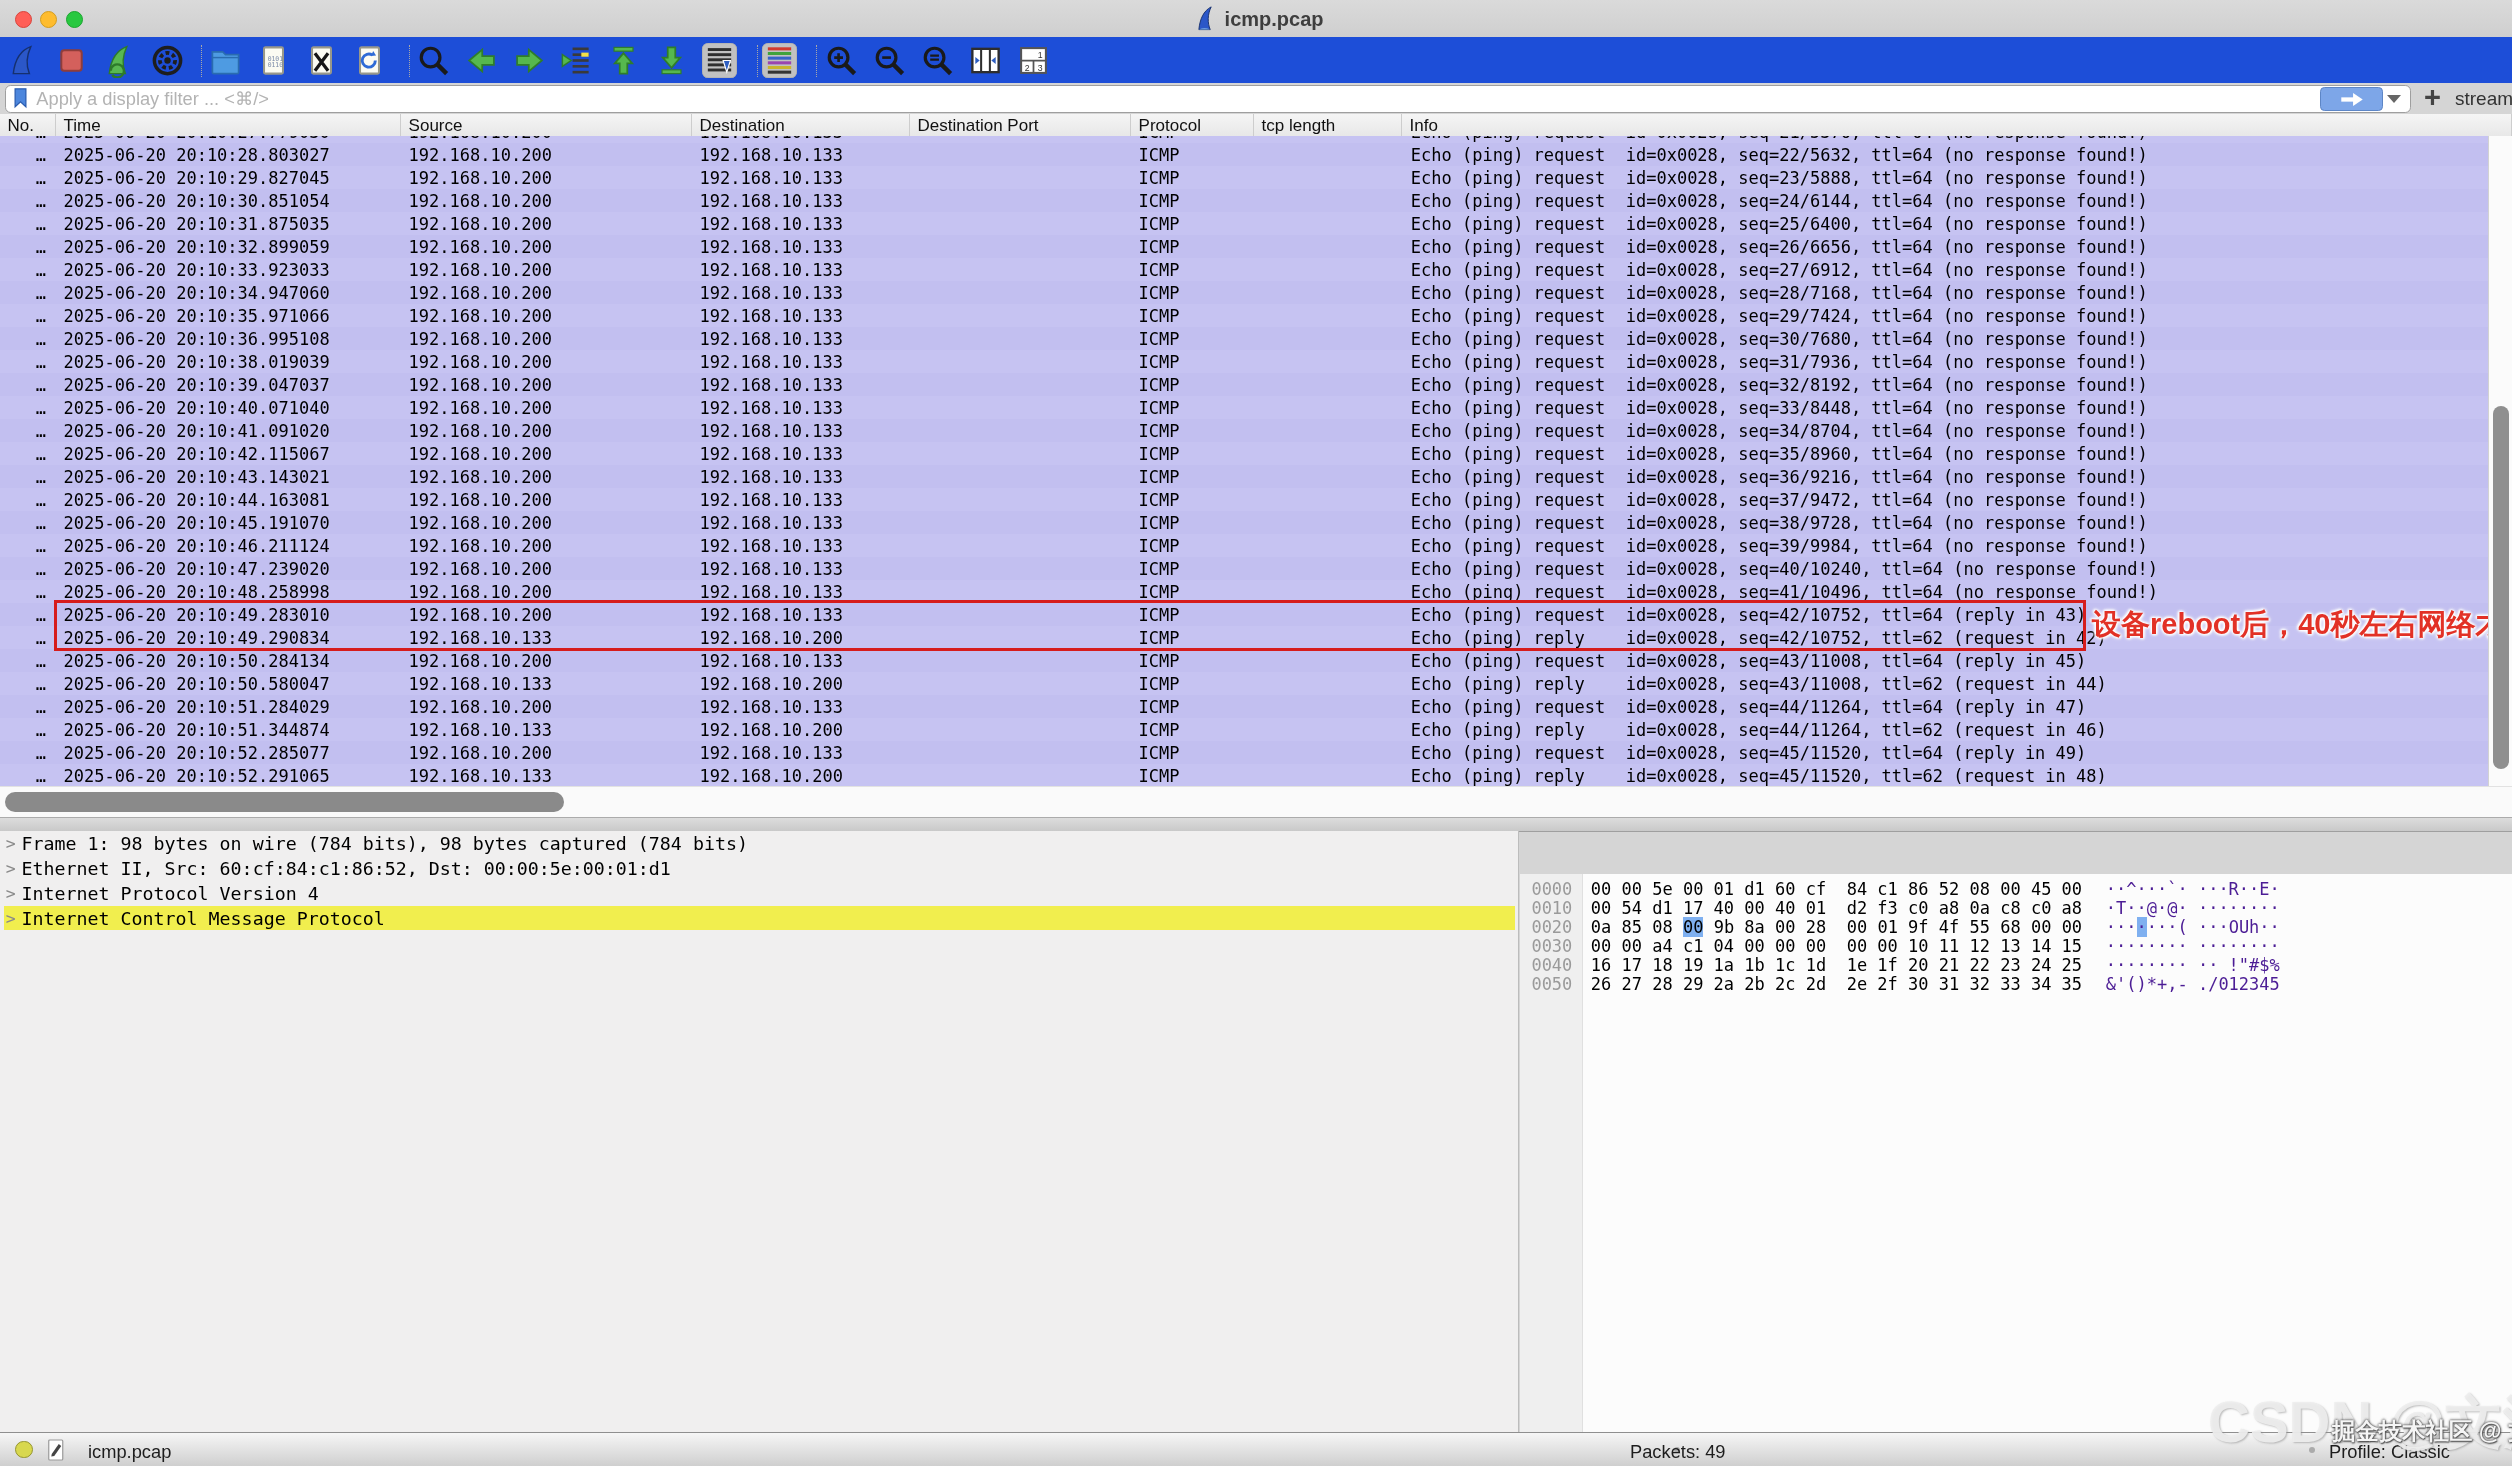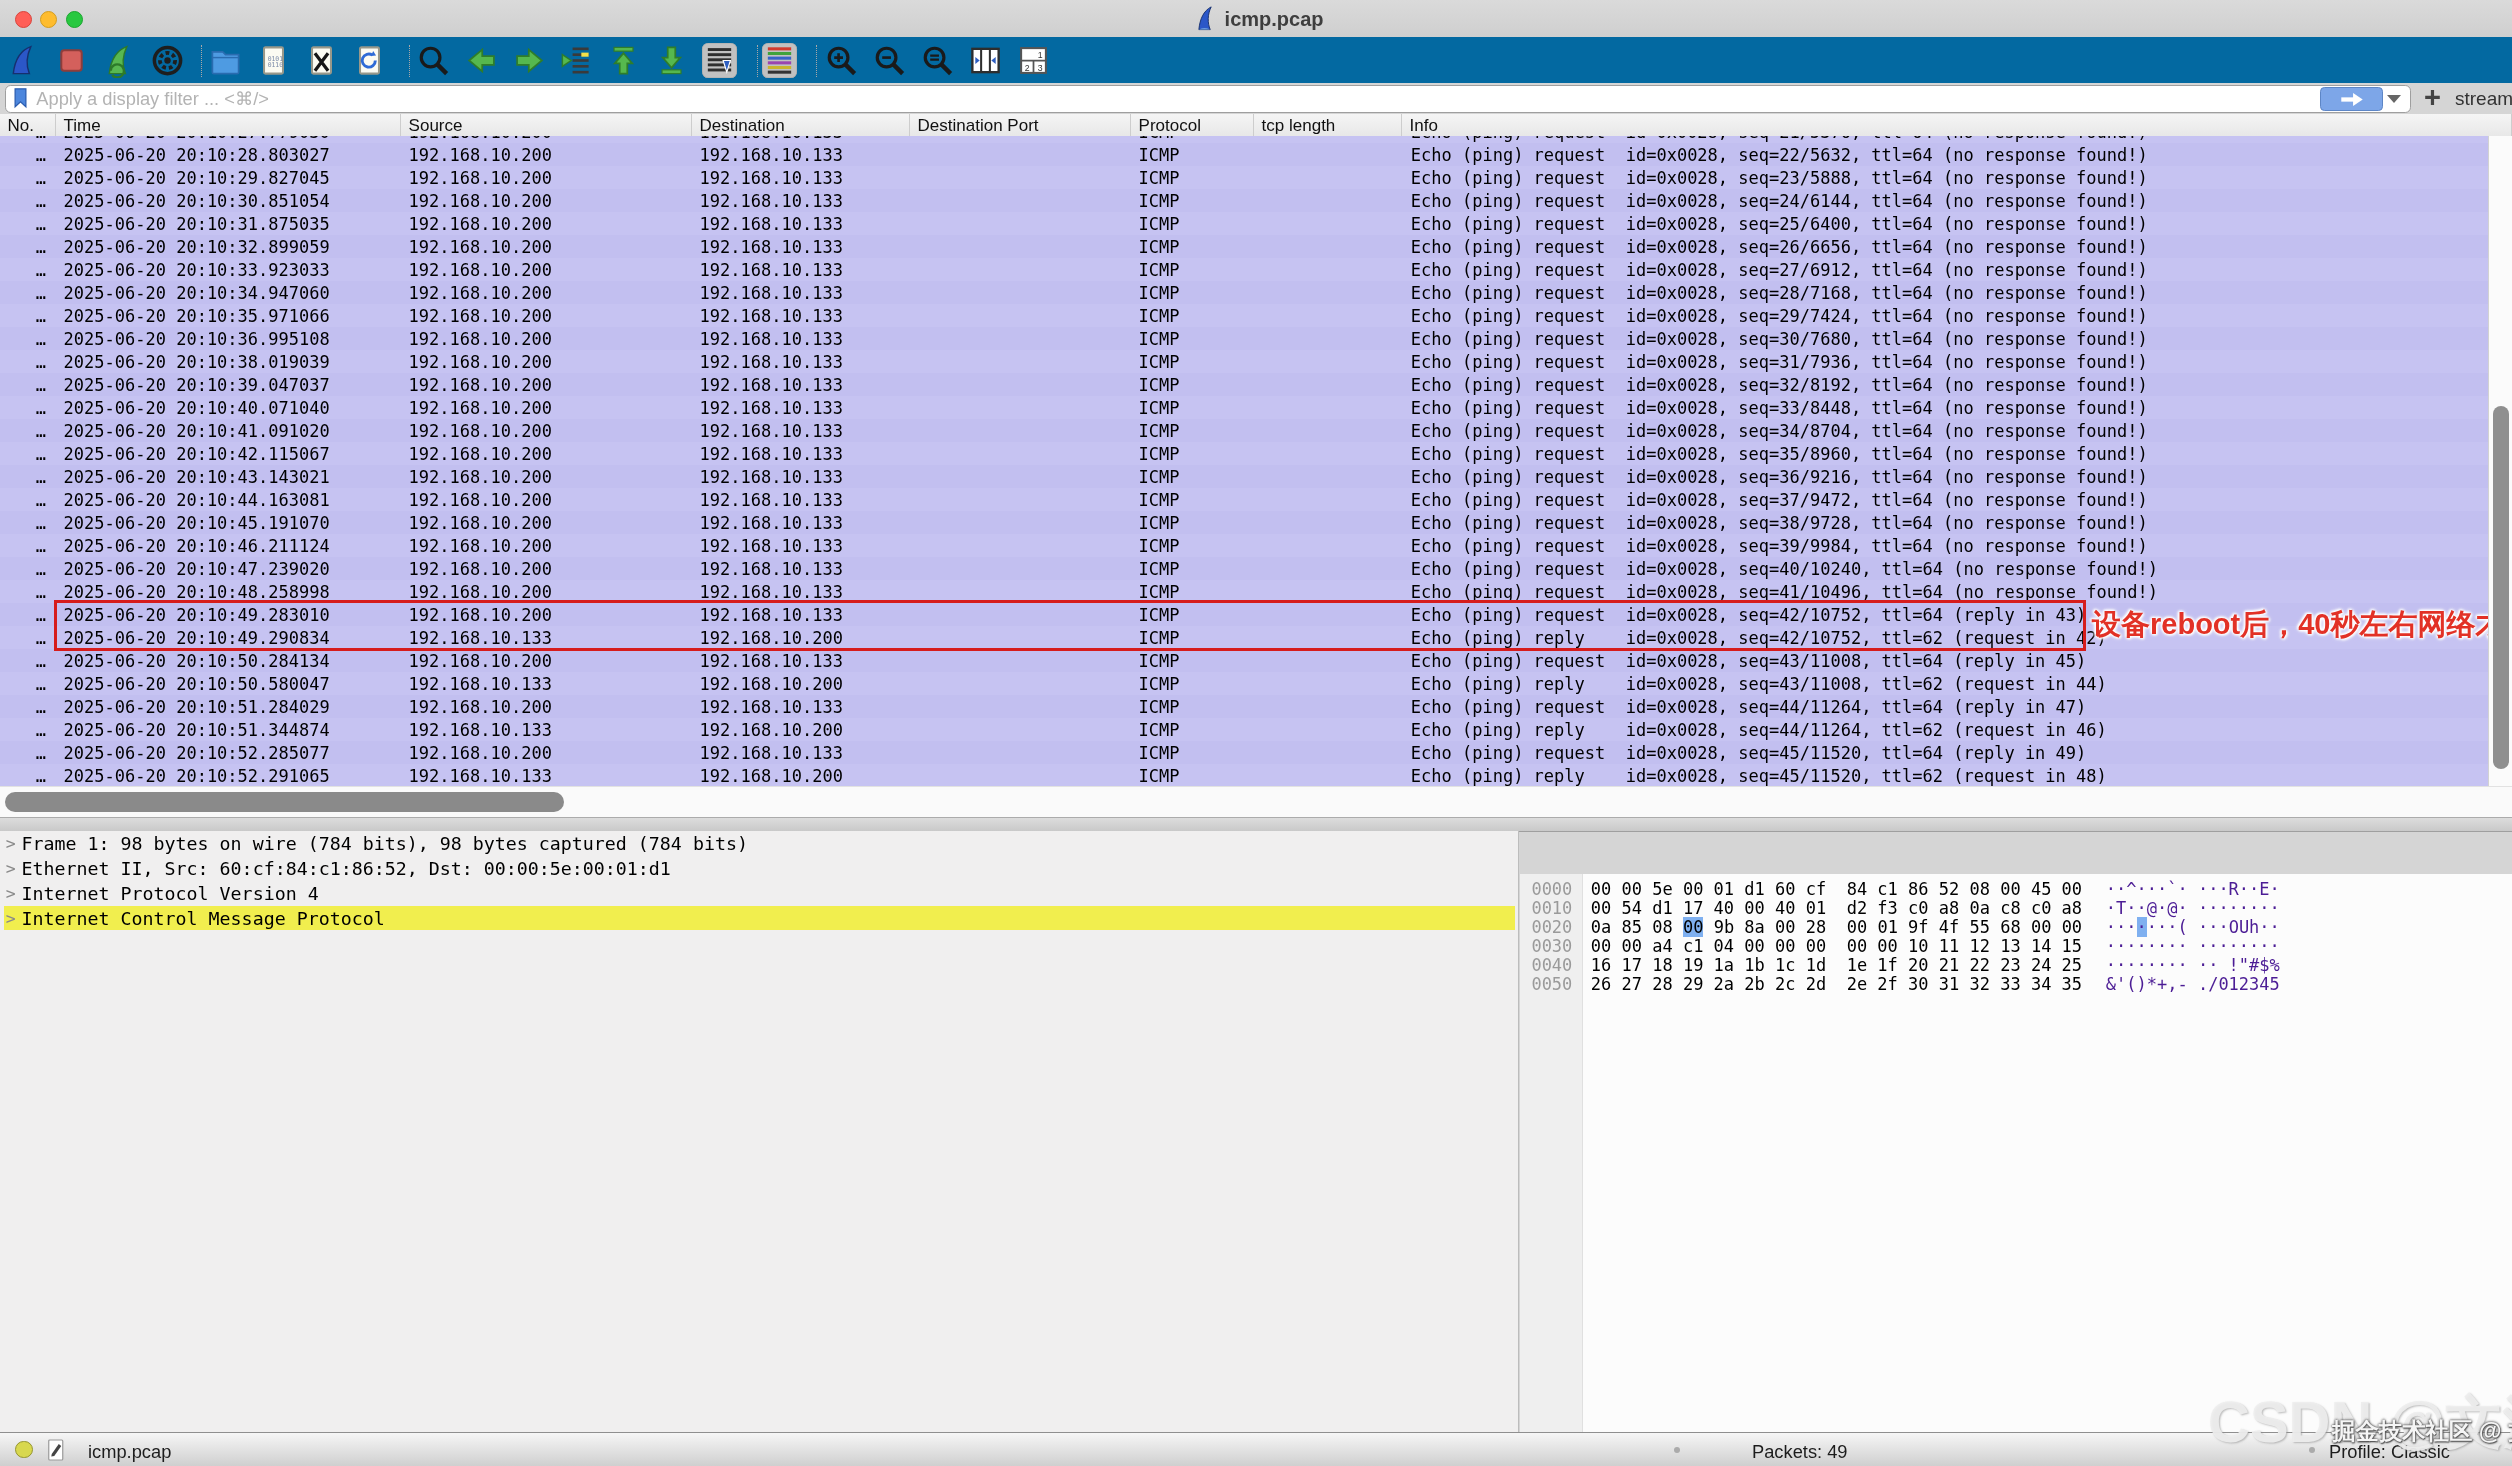--- a/index.html
+++ b/index.html
@@ -7,21 +7,21 @@
           font-family:"Liberation Sans", sans-serif;}
   
   .titlebar{position:absolute;left:0;top:0;width:100%;height:37px;background:linear-gradient(#dadada,#cfcfcf);border-bottom:0.6px solid #b5b5b5;}
   .tl{position:absolute;top:10.7px;width:15px;height:15px;border-radius:50%;}
   .tl.red{left:15px;background:#ff5f57;border:0.6px solid #d8443c;}
   .tl.yel{left:40px;background:#febc2e;border:0.6px solid #d39c1f;}
   .tl.grn{left:66px;background:#28c840;border:0.6px solid #1ba52f;}
   .title-wrap{position:absolute;left:1194px;top:5px;display:flex;align-items:center;gap:7.6px;}
   .title-text{font-size:20px;font-weight:700;color:#3e3e3e;}
   
-  .toolbar{position:absolute;left:0;top:37px;width:100%;height:47px;background:#0369a1;}
+  .toolbar{position:absolute;left:0;top:37px;width:100%;height:47px;background:#1d4ed8;}
   .tbi{position:absolute;top:5.7px;width:35px;height:35px;}
   .tbi svg{width:35px;height:35px;display:block;}
   .pressed{background:#c1c1c1;border-radius:6.3px;box-shadow:inset 0 0 0 0.6px #aaa;}
   .tsep{position:absolute;top:7.6px;width:0;height:32px;border-left:1.9px dotted #a8a8a8;}
   
   .filterbar{position:absolute;left:0;top:83px;width:100%;height:30px;background:#d5d5d5;}
   .filter-input-wrap{position:absolute;left:5px;top:1.9px;width:2404px;height:26.5px;background:#fff;border:1.3px solid #9f9f9f;border-radius:5.7px;display:flex;align-items:center;}
   .filter-input{flex:1;height:23px;border:none;outline:none;font-size:18.3px;color:#333;background:transparent;padding-left:6.3px;font-family:"Liberation Sans",sans-serif;}
   .filter-input::placeholder{color:#b3b3b3;}
   .bm{margin-left:5px;flex:0 0 auto;}
@@ -66,21 +66,21 @@
   .hoff{width:62px;padding-left:11.4px;box-sizing:border-box;color:#9a9a9a;flex:0 0 auto;}
   .hhex{width:515px;padding-left:8.8px;color:#000;flex:0 0 auto;}
   .hasc{color:#4c1d95;}
   .hl{background:#7fb0f0;}
   
   .statusbar{position:absolute;left:0;top:1432px;width:2512px;height:34px;background:linear-gradient(#f6f6f6,#cfcfcf);border-top:0.6px solid #8f8f8f;box-sizing:border-box;font-size:18.3px;color:#1d1d1d;}
   .expert{position:absolute;left:15px;top:7.6px;width:17.7px;height:17.7px;border-radius:50%;background:#d8d84f;border:1.3px solid #95952f;box-sizing:border-box;}
   .comment-icon{position:absolute;left:45px;top:5px;}
   .sb-file{position:absolute;left:88px;top:7.6px;}
   .sb-dot{position:absolute;top:14px;width:6.3px;height:6.3px;border-radius:50%;background:#ababab;}
-  .sb-packets{position:absolute;left:1752px;top:7.6px;}
+  .sb-packets{position:absolute;left:1630px;top:7.6px;}
   .sb-profile{position:absolute;left:2329px;top:7.6px;}
   
   .wm-big{position:absolute;left:2208px;top:1384px;font-size:58px;font-weight:700;color:rgba(238,238,238,0.92);
     text-shadow:1.3px 1.3px 1.9px rgba(140,140,140,0.55);white-space:nowrap;pointer-events:none;}
   .wm-small{position:absolute;left:2332px;top:1415px;font-size:23.4px;font-weight:700;color:#f5f5f5;white-space:nowrap;pointer-events:none;
     text-shadow:0 0 2.5px #5a5a5a,0 0 2.5px #5a5a5a,0.6px 0.6px 1.3px #444;}
 </style>
 </head>
 <body>
 

